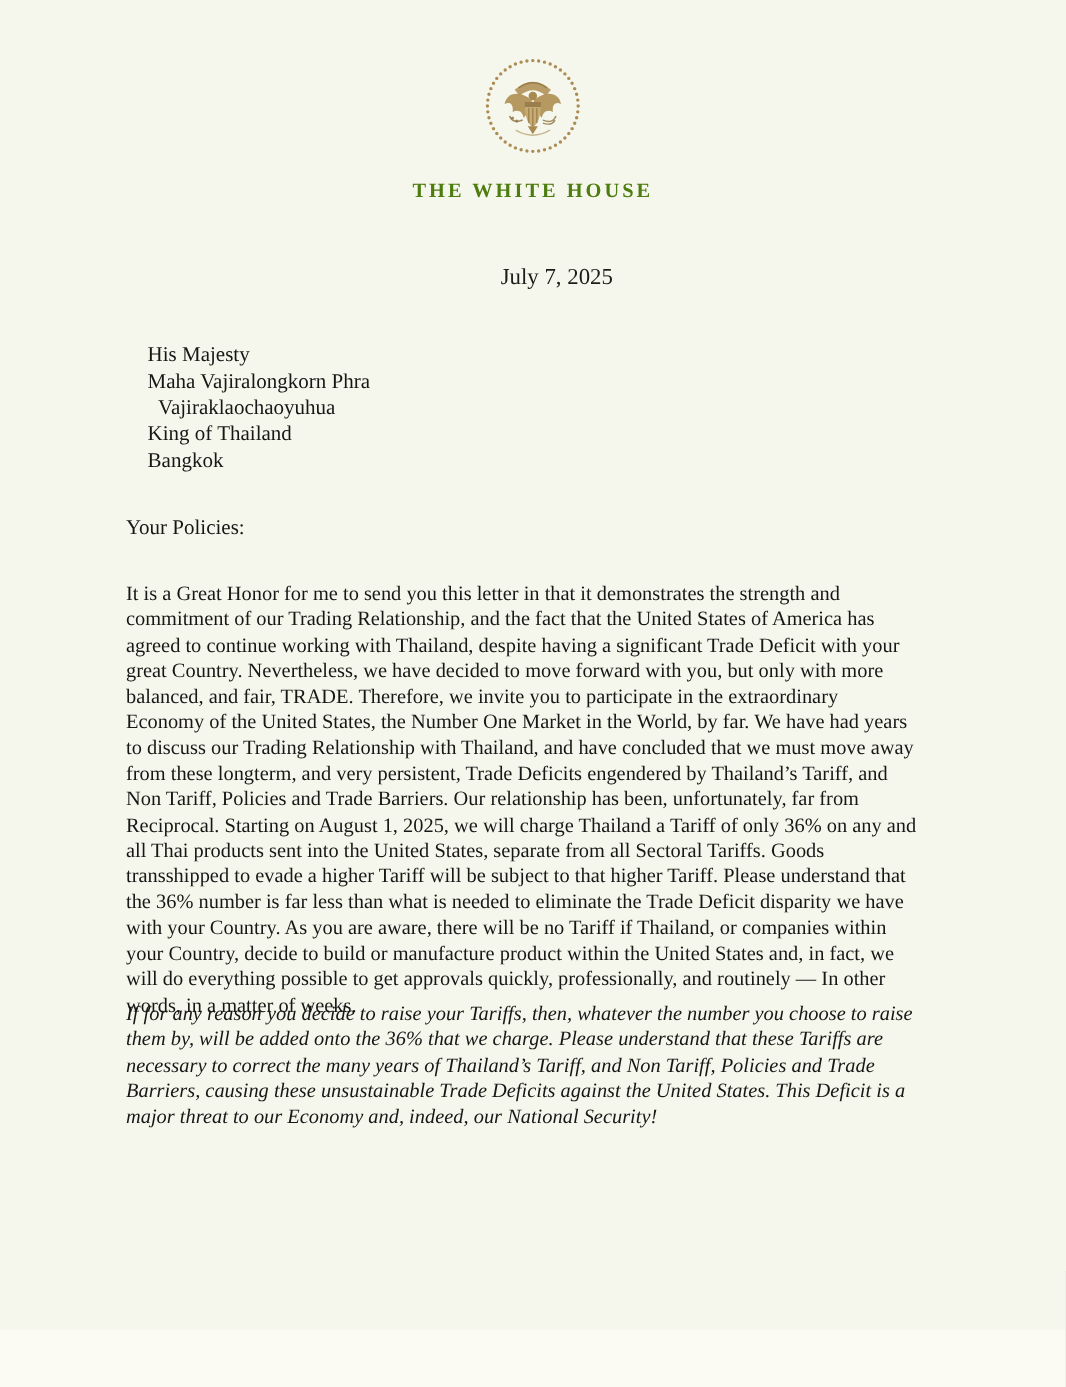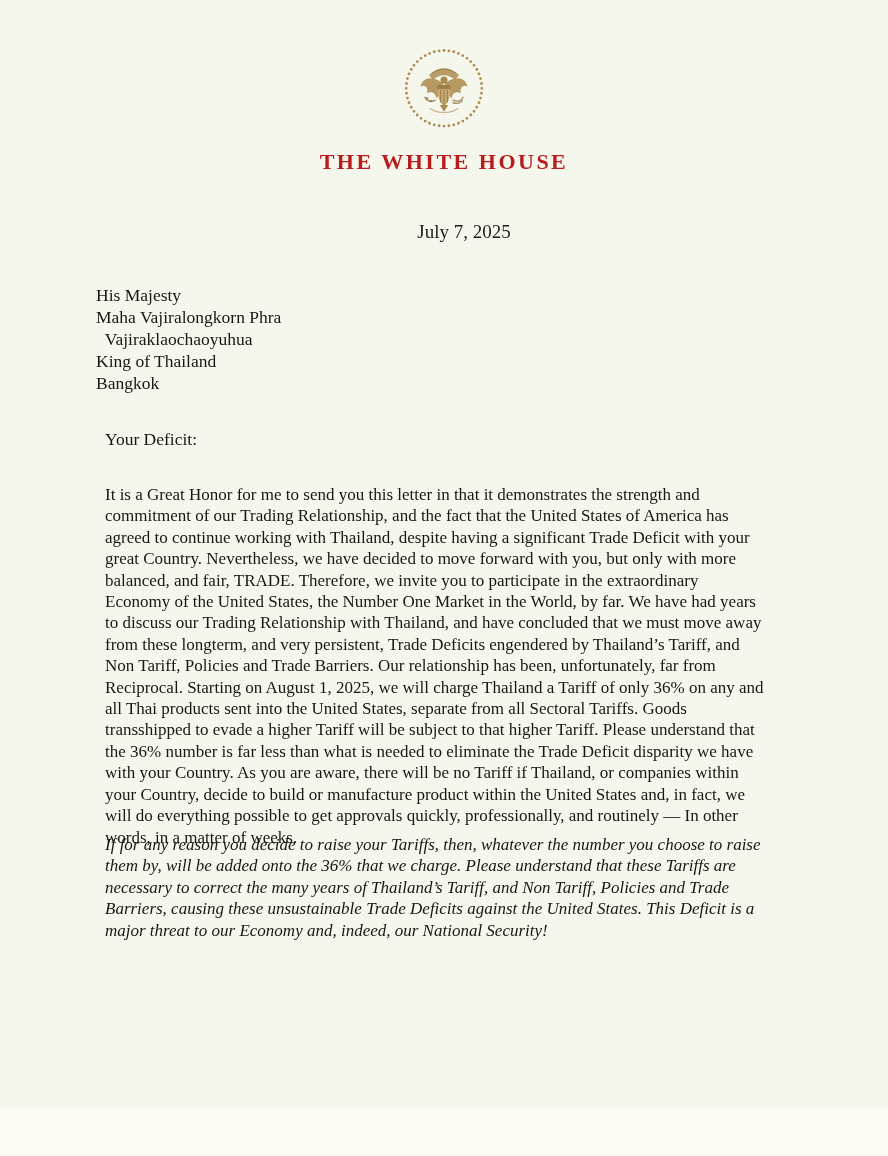--- a/index.html
+++ b/index.html
@@ -30,24 +30,24 @@
     top: 44px;
     width: 84px;
     height: 92px;
   }
   .org-name {
     position: absolute;
     top: 149px;
     left: 0;
     width: 100%;
     text-align: center;
-    font-size: 22px;
+    font-size: 17px;
     font-weight: bold;
     letter-spacing: 2.5px;
-    color: #b91c1c;
+    color: #4d7c0f;
   }
   .city-name {
     position: absolute;
     top: 178px;
     left: 0;
     width: 100%;
     text-align: center;
     font-size: 13.5px;
     font-weight: bold;
     letter-spacing: 2px;
@@ -58,21 +58,21 @@
     top: 221px;
     left: 0;
     width: 100%;
     text-align: center;
     font-size: 19px;
     color: #1d1c1a;
     padding-left: 20px;
   }
   .recipient {
     position: absolute;
-    left: 96px;
+    left: 123px;
     top: 284px;
     font-size: 17.5px;
     line-height: 22px;
     white-space: pre-line;
   }
   .salutation {
     position: absolute;
     left: 105px;
     top: 429px;
     font-size: 17.5px;
@@ -128,21 +128,21 @@
 
 
   <div class="date-line">July 7, 2025</div>
 
   <div class="recipient">His Majesty
 Maha Vajiralongkorn Phra
 &nbsp;&nbsp;Vajiraklaochaoyuhua
 King of Thailand
 Bangkok</div>
 
-  <div class="salutation">Your Deficit:</div>
+  <div class="salutation">Your Policies:</div>
 
   <div class="body-paragraph para-1">It is a Great Honor for me to send you this letter in that it demonstrates the strength and
 commitment of our Trading Relationship, and the fact that the United States of America has
 agreed to continue working with Thailand, despite having a significant Trade Deficit with your
 great Country. Nevertheless, we have decided to move forward with you, but only with more
 balanced, and fair, TRADE. Therefore, we invite you to participate in the extraordinary
 Economy of the United States, the Number One Market in the World, by far. We have had years
 to discuss our Trading Relationship with Thailand, and have concluded that we must move away
 from these longterm, and very persistent, Trade Deficits engendered by Thailand’s Tariff, and
 Non Tariff, Policies and Trade Barriers. Our relationship has been, unfortunately, far from

